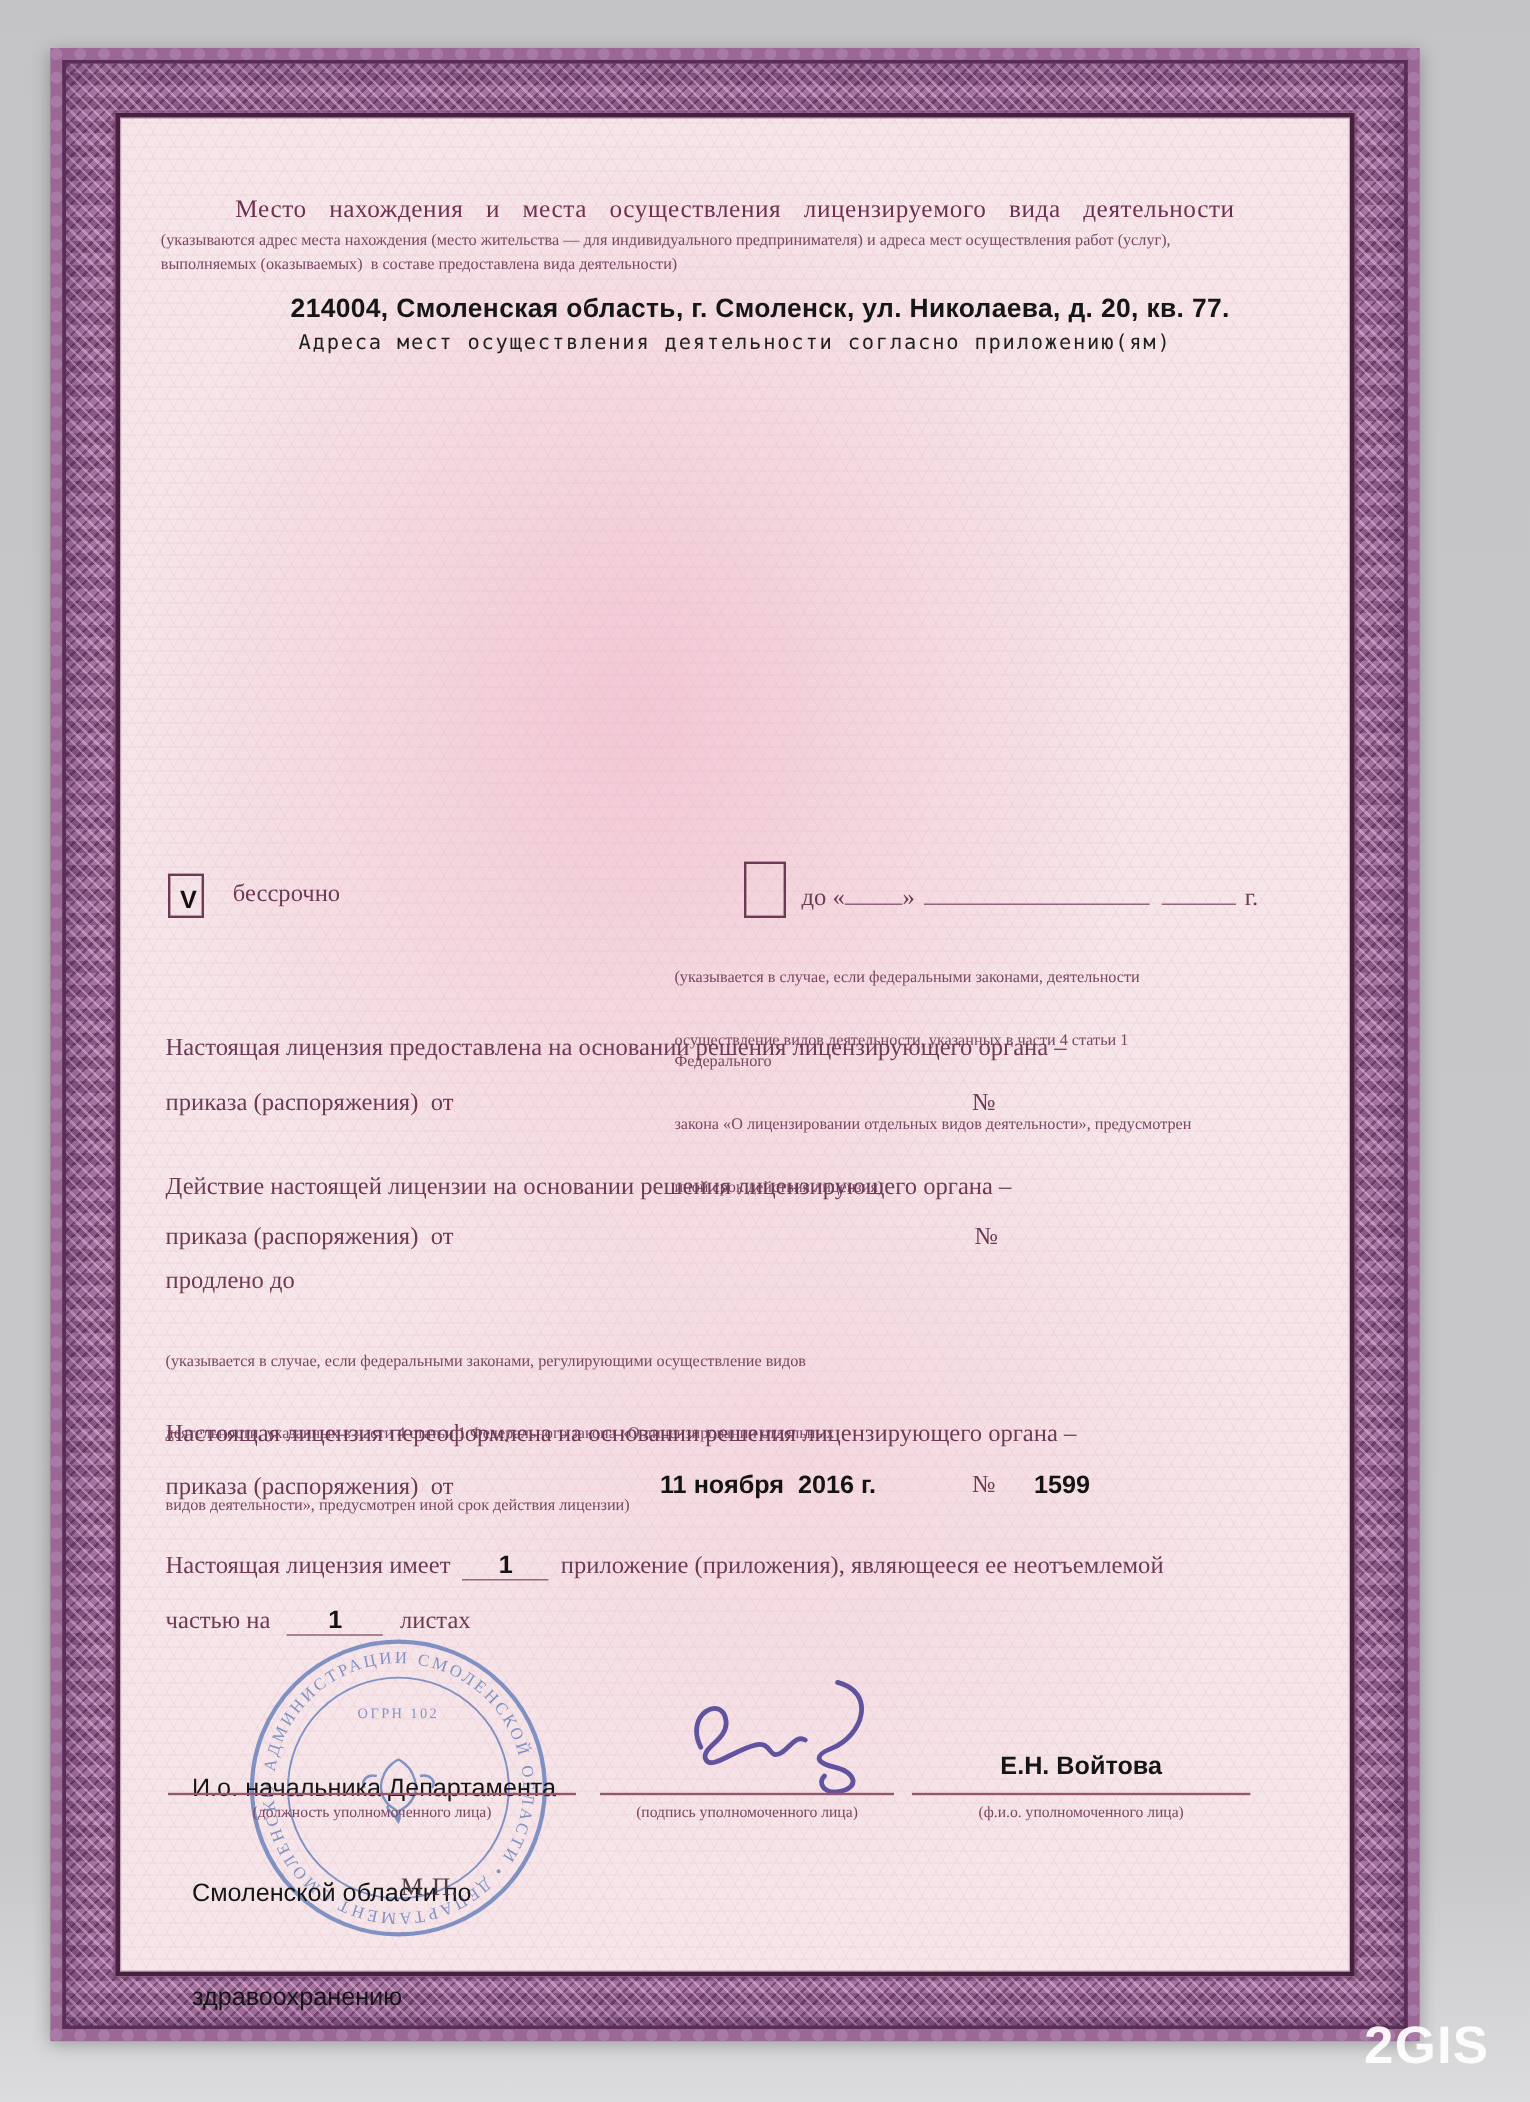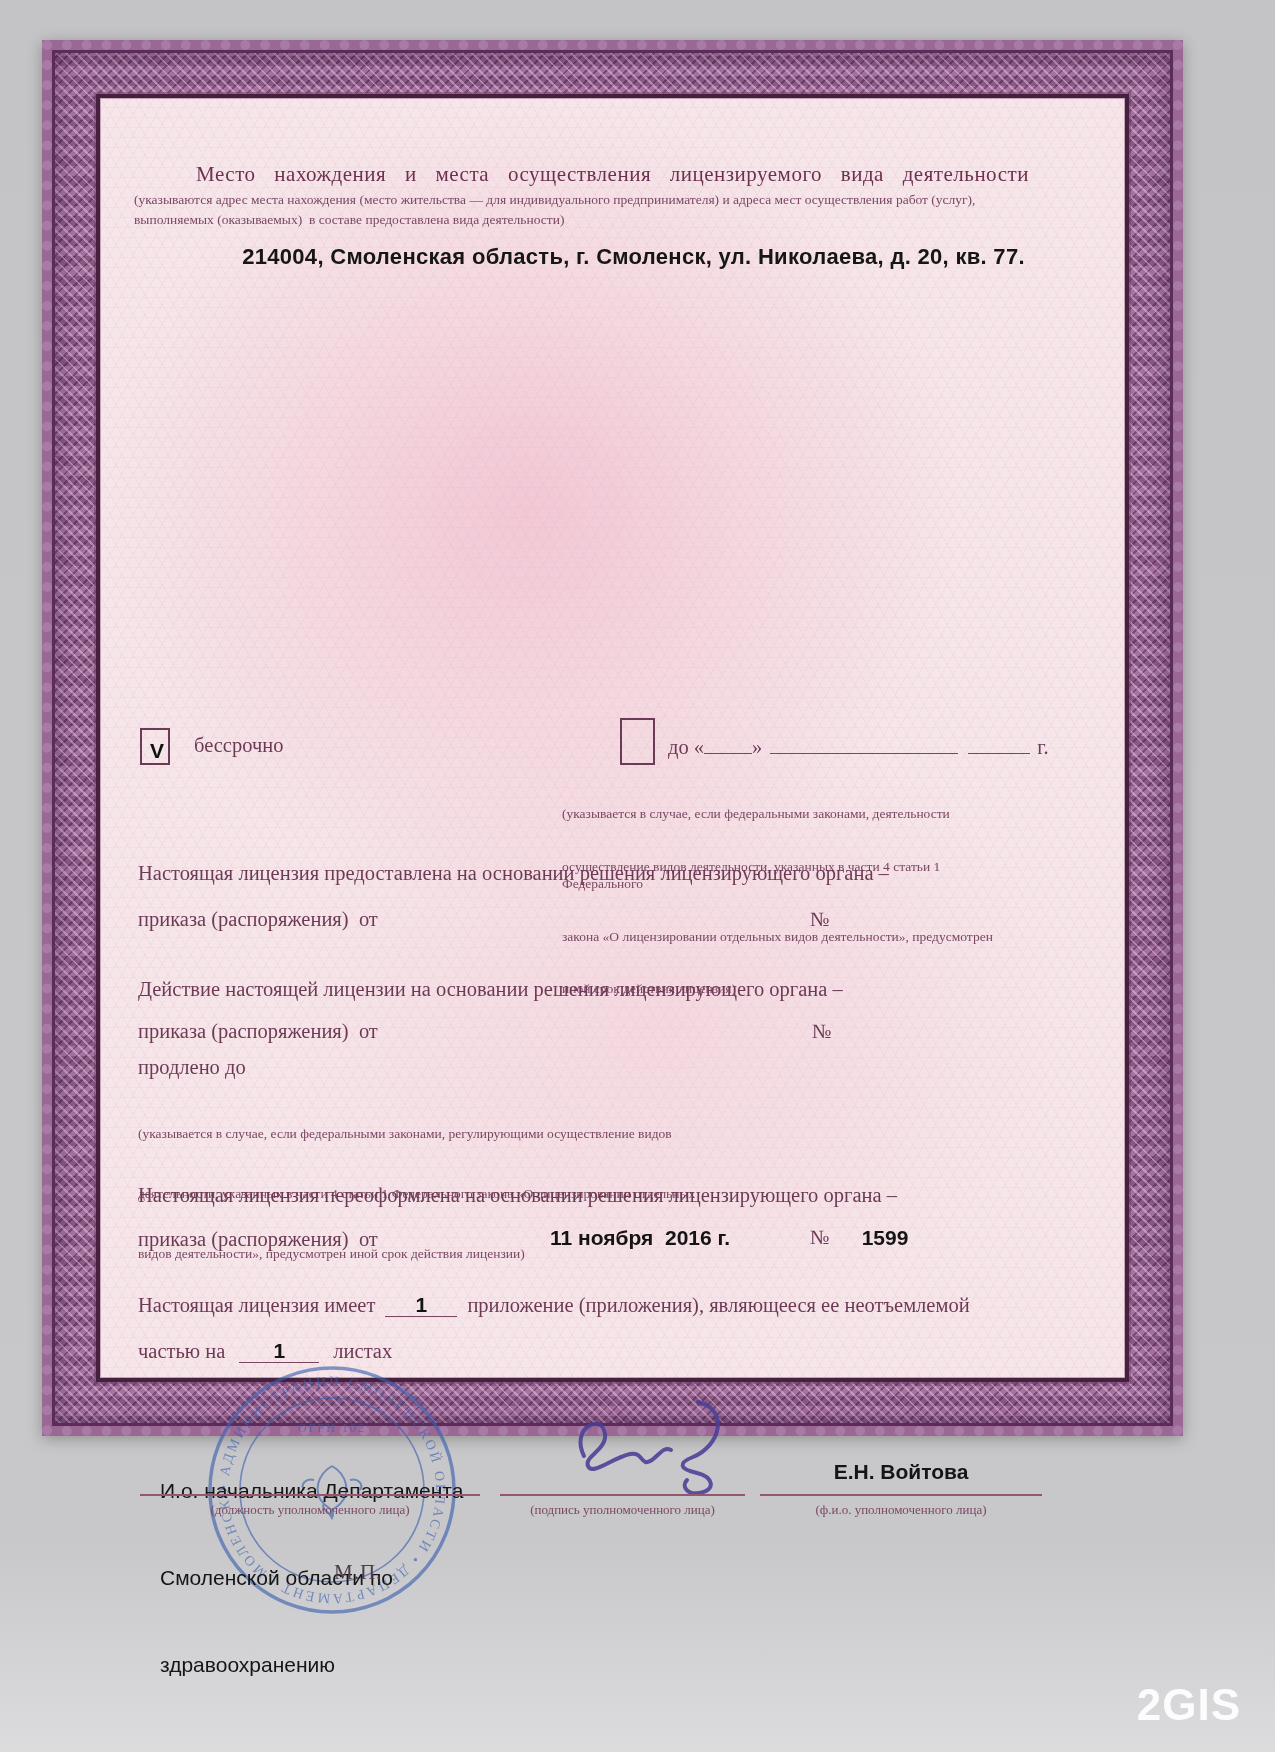--- a/index.html
+++ b/index.html
@@ -6,21 +6,21 @@
   html,body { width:1275px; height:1752px; }
   body {
     position: relative;
     overflow: hidden;
     background: linear-gradient(180deg,#c4c4c6 0%,#c8c8ca 88%,#dcdcde 100%);
     font-family: "Liberation Serif", "DejaVu Serif", serif;
   }
 
   
   .document {
-    position:absolute; left:42px; top:40px; width:1141px; height:1396px;
+    position:absolute; left:42px; top:40px; width:1141px; height:1661px;
     border:10px dotted #a87aa6;
     box-shadow: 0 3px 14px rgba(0,0,0,.28);
     background:#9b6795;
   }
   .band {
     position:absolute; inset:0;
     background-color:#9b6795;
     background-image:
       repeating-linear-gradient(45deg, rgba(236,200,232,.45) 0 2px, transparent 2px 7px),
       repeating-linear-gradient(-45deg, rgba(46,14,48,.38) 0 2px, transparent 2px 7px),
@@ -125,20 +125,21 @@
 
 <div class="document">
   <div class="band"></div>
   <div class="paper">
     <div class="content">
 
       <div class="title">Место нахождения и места осуществления лицензируемого вида деятельности</div>
       <div class="finetop ft1">(указываются адрес места нахождения (место жительства — для индивидуального предпринимателя) и адреса мест осуществления работ (услуг),</div>
       <div class="finetop ft2">выполняемых (оказываемых)  в составе предоставлена вида деятельности)</div>
       <div class="address">214004, Смоленская область, г. Смоленск, ул. Николаева, д. 20, кв. 77.</div>
+      <div class="address-note">Адреса мест осуществления деятельности согласно приложению(ям)</div>
 
 
       <div class="checkbox cb1">
         <span class="checkmark">V</span>
       </div>
       <div class="abs formtext perpetual">бессрочно</div>
 
       <div class="checkbox cb2"></div>
       <div class="abs formtext until-row">
         <span>до «</span><span class="blank b1"></span><span>»</span><span class="blank b2"></span><span class="blank b3"></span><span>г.</span>

